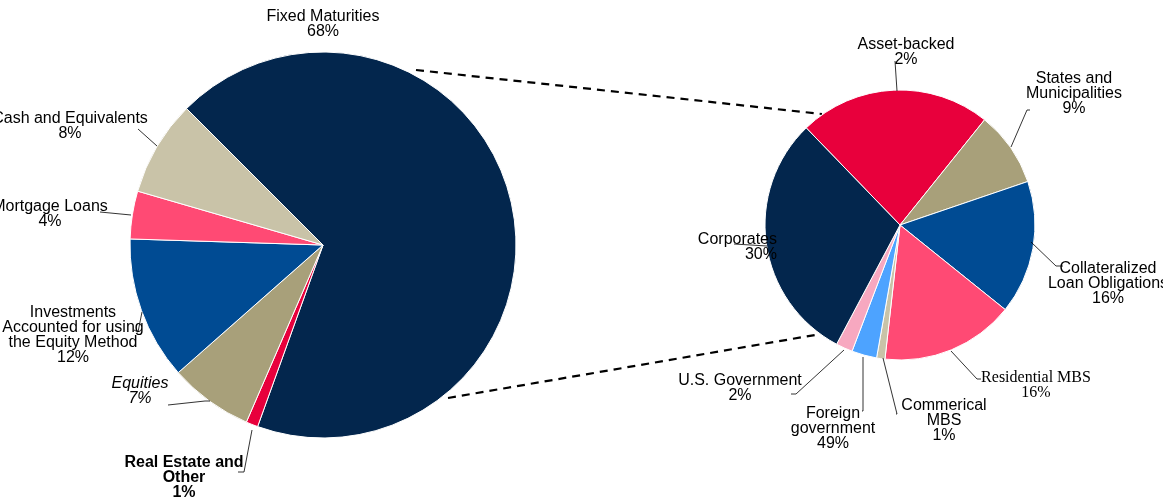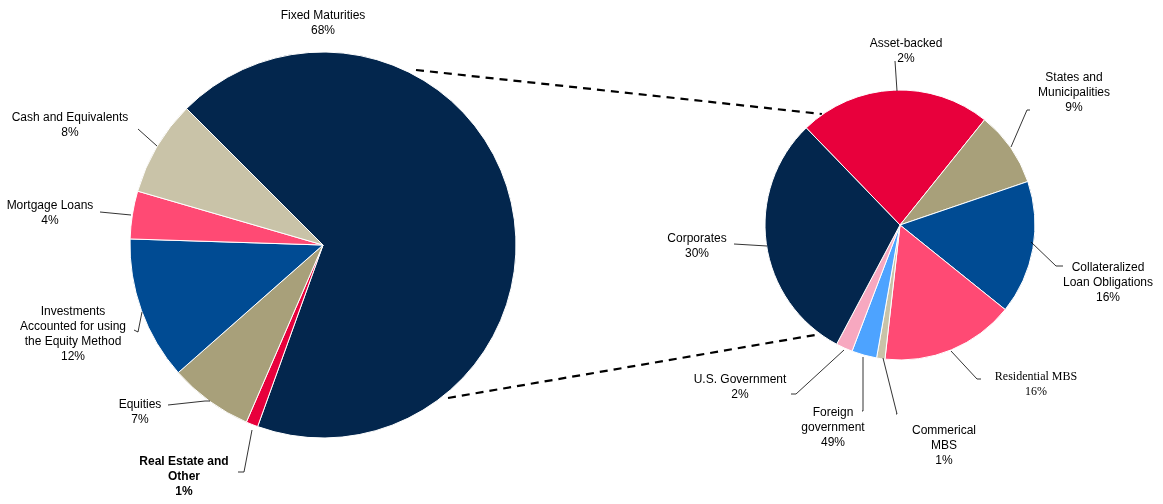--- a/index.html
+++ b/index.html
@@ -1,19 +1,19 @@
 <!DOCTYPE html>
 <html><head>
 <meta charset="utf-8">
 <style>
   html, body { margin: 0; padding: 0; background: #ffffff; }
   body { width: 1163px; height: 504px; position: relative; overflow: hidden;
          font-family: "Liberation Sans", sans-serif; color: #000; }
   #chart { position: absolute; left: 0; top: 0; }
-  .lbl { position: absolute; font-size: 12px; line-height: 15px; text-align: center; white-space: pre-line; }
+  .lbl { position: absolute; font-size: 16px; line-height: 15px; text-align: center; white-space: pre-line; }
 </style>
 </head>
 <body>
 
 <svg id="chart" width="1163" height="504">
   <g id="connectors">
       <line x1="416" y1="70" x2="822" y2="114" stroke="#000" stroke-width="2.2" stroke-dasharray="8,6"></line>
       <line x1="448" y1="398" x2="815" y2="335" stroke="#000" stroke-width="2.2" stroke-dasharray="8,6"></line>
     </g>
   <g id="pie0">
@@ -49,43 +49,43 @@
       <polyline points="791,394 796,394 844,350" fill="none" stroke="#000" stroke-width="0.8"></polyline>
       <polyline points="734,244 767,246" fill="none" stroke="#000" stroke-width="0.8"></polyline>
     </g>
 </svg>
 <div id="labels">
     <div class="lbl" style="top: 8px; left: 243px; width: 160px;">Fixed Maturities
 68%</div>
     <div class="lbl" style="top: 454px; left: 104px; width: 160px; font-weight: bold;">Real Estate and
 Other
 1%</div>
-    <div class="lbl" style="top: 397px; left: 60px; width: 160px;">Equities
+    <div class="lbl" style="top: 375px; left: 60px; width: 160px; font-style: italic;">Equities
 7%</div>
     <div class="lbl" style="top: 304px; left: -7px; width: 160px;">Investments
 Accounted for using
 the Equity Method
 12%</div>
     <div class="lbl" style="top: 198px; left: -30px; width: 160px;">Mortgage Loans
 4%</div>
     <div class="lbl" style="top: 110px; left: -10px; width: 160px;">Cash and Equivalents
 8%</div>
     <div class="lbl" style="top: 36px; left: 826px; width: 160px;">Asset-backed
 2%</div>
     <div class="lbl" style="top: 70px; left: 994px; width: 160px;">States and
 Municipalities
 9%</div>
     <div class="lbl" style="top: 260px; left: 1028px; width: 160px;">Collateralized
 Loan Obligations
 16%</div>
     <div class="lbl" style="top: 369px; left: 956px; width: 160px; font-family: Liberation Serif, serif;">Residential MBS
 16%</div>
-    <div class="lbl" style="top: 423px; left: 864px; width: 160px;">Commerical
+    <div class="lbl" style="top: 397px; left: 864px; width: 160px;">Commerical
 MBS
 1%</div>
     <div class="lbl" style="top: 405px; left: 753px; width: 160px;">Foreign
 government
 49%</div>
     <div class="lbl" style="top: 372px; left: 660px; width: 160px;">U.S. Government
 2%</div>
-    <div class="lbl" style="top: 231px; left: 617px; width: 160px;">Corporates
+    <div class="lbl" style="top: 231px; left: 617px; width: 160px; text-align: right;">Corporates
 30%</div>
   </div>
 
 </body></html>

